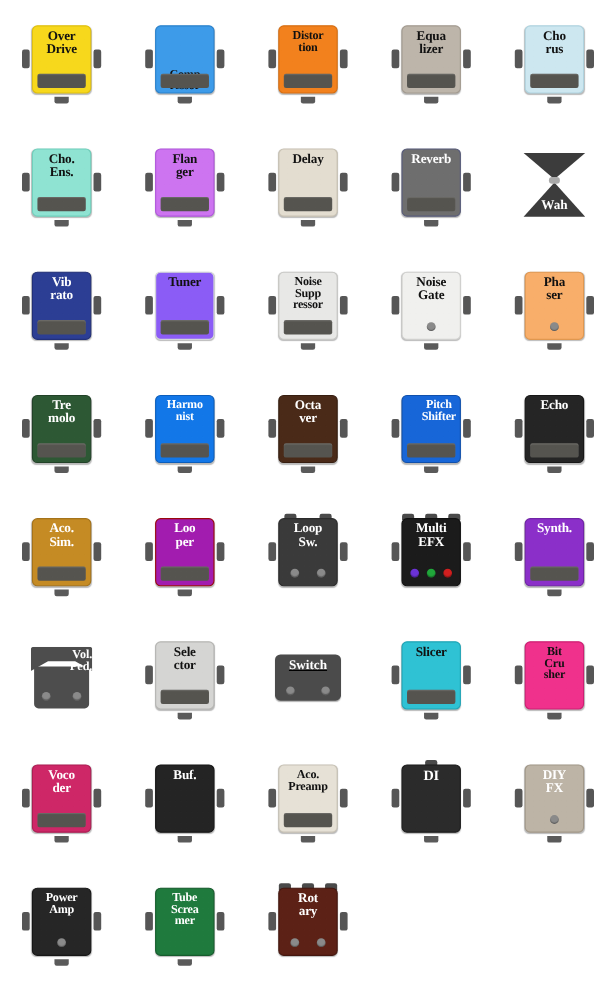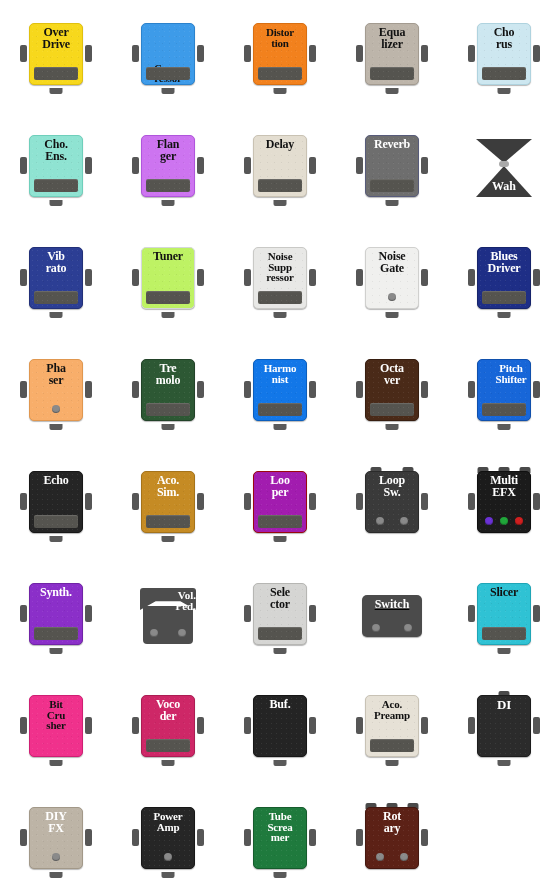--- a/index.html
+++ b/index.html
@@ -394,21 +394,21 @@
           </div>
           <div class="switchbar"></div>
         </div>
       </div>
     </div>
     <div class="cell" title="Tuner">
       <div class="pedal">
         <div class="jack left"></div>
         <div class="jack right"></div>
         <div class="tab"></div>
-        <div class="body" style="background: #bef264; border: 1px solid rgb(212, 215, 218);">
+        <div class="body" style="background: #8b5cf6; border: 1px solid rgb(212, 215, 218);">
           <div class="label" style="color: rgb(17, 17, 17); font-size: 12px;">
             <span>Tuner</span>
           </div>
           <div class="switchbar"></div>
         </div>
       </div>
     </div>
     <div class="cell" title="Noise Suppressor">
       <div class="pedal">
         <div class="jack left"></div>
@@ -428,34 +428,20 @@
       <div class="pedal">
         <div class="jack left"></div>
         <div class="jack right"></div>
         <div class="tab"></div>
         <div class="body" style="background: rgb(240, 240, 238); border: 1px solid rgb(208, 208, 206);">
           <div class="label" style="color: rgb(17, 17, 17); font-size: 12px;">
             <span>Noise</span>
             <span>Gate</span>
           </div>
           <div class="dot center"></div>
-        </div>
-      </div>
-    </div>
-    <div class="cell" title="Blues Driver">
-      <div class="pedal">
-        <div class="jack left"></div>
-        <div class="jack right"></div>
-        <div class="tab"></div>
-        <div class="body" style="background: rgb(30, 46, 134); border: 1px solid rgb(22, 36, 107);">
-          <div class="label" style="color: rgb(255, 255, 255); font-size: 12px;">
-            <span>Blues</span>
-            <span>Driver</span>
-          </div>
-          <div class="switchbar"></div>
         </div>
       </div>
     </div>
     <div class="cell" title="Phaser">
       <div class="pedal">
         <div class="jack left"></div>
         <div class="jack right"></div>
         <div class="tab"></div>
         <div class="body" style="background: rgb(248, 174, 106); border: 1px solid rgb(224, 151, 79);">
           <div class="label" style="color: rgb(17, 17, 17); font-size: 12px;">

